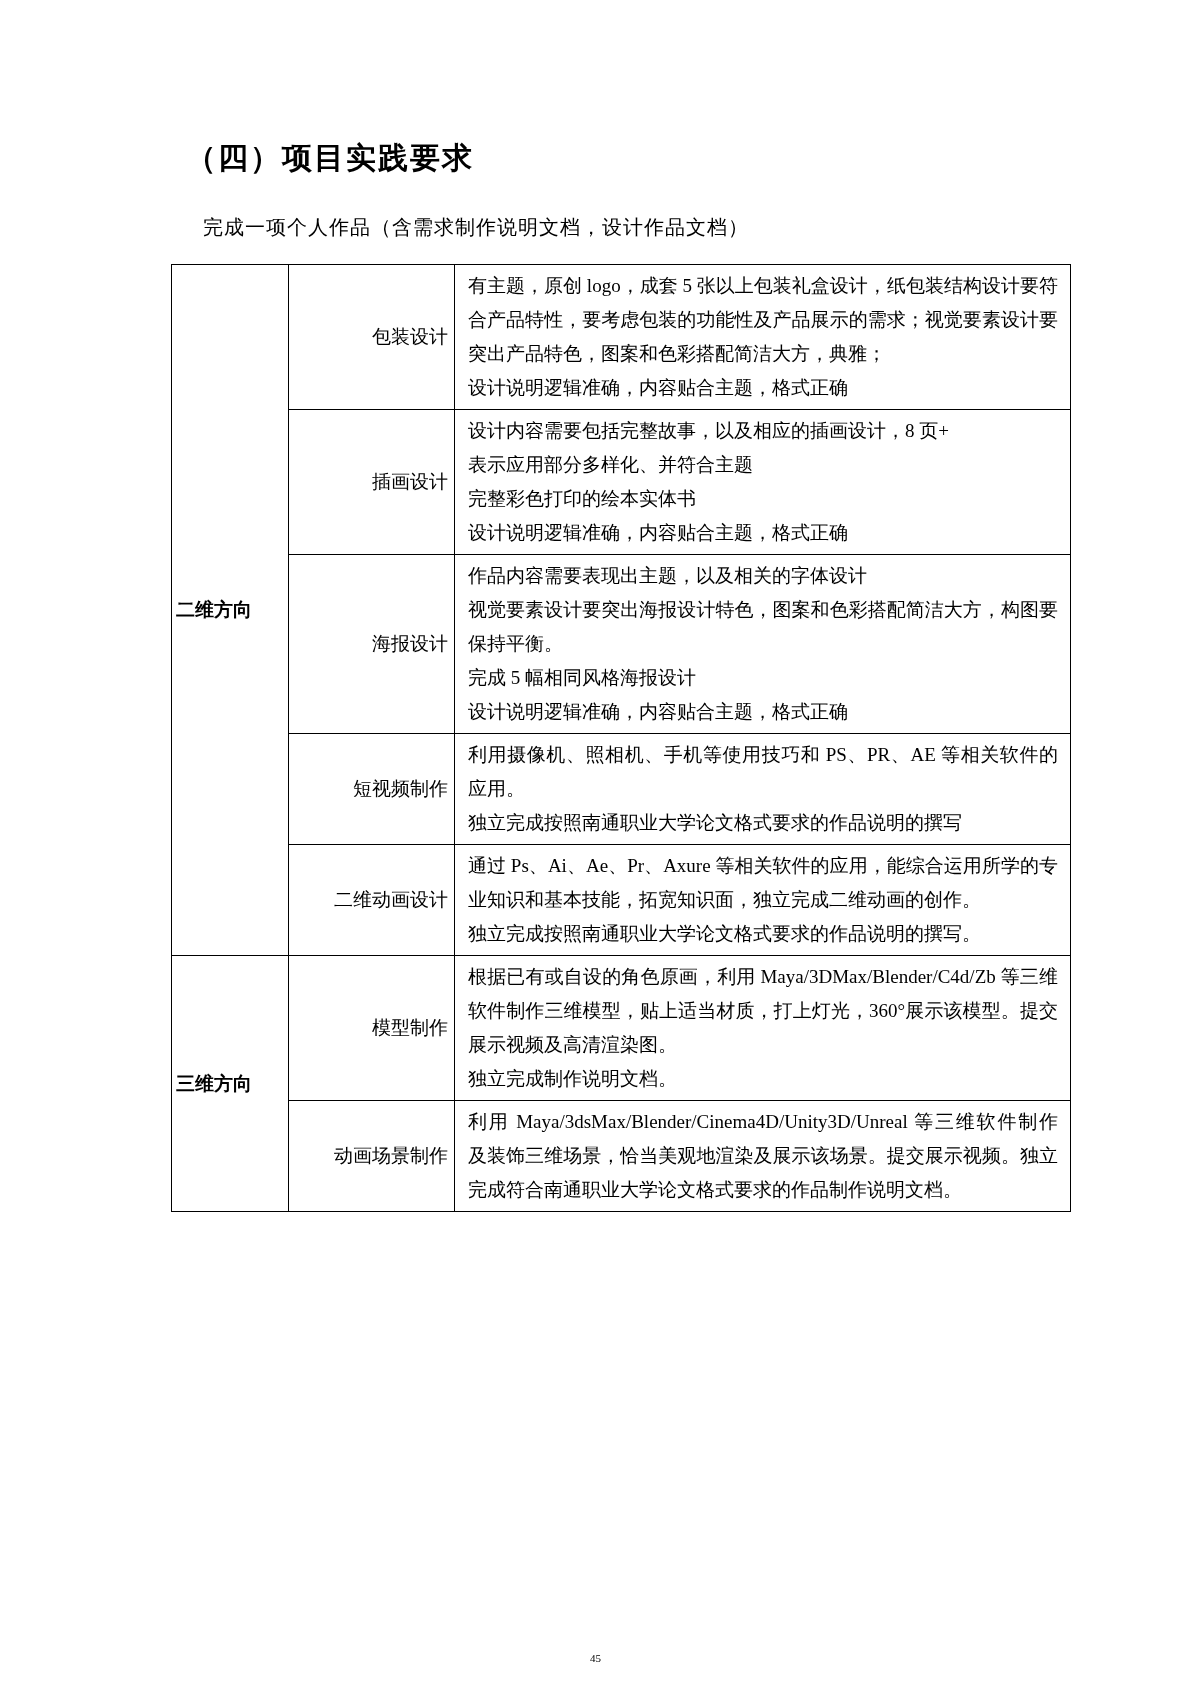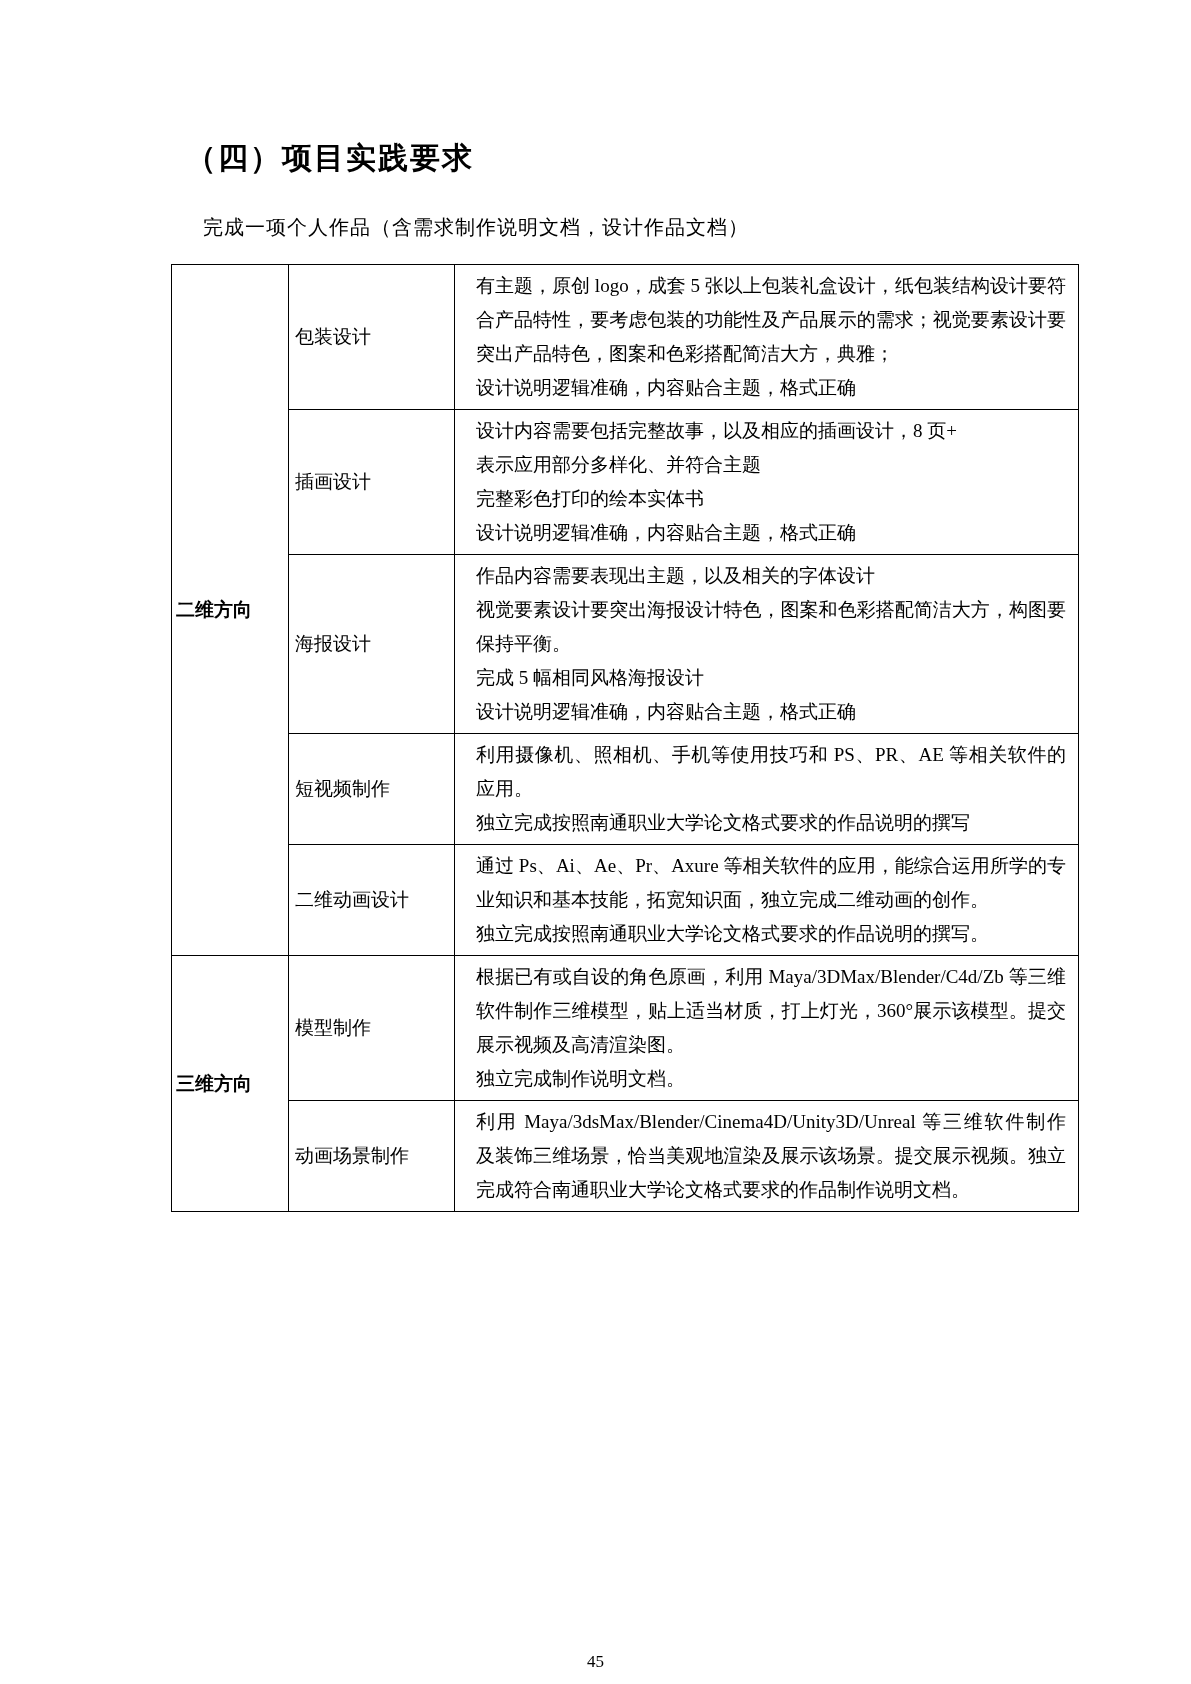--- a/index.html
+++ b/index.html
@@ -52,38 +52,38 @@
     color: #000000;
   }
   td.dir-cell {
     width: 108px;
     font-family: "Liberation Sans", "DejaVu Sans", sans-serif;
     font-weight: bold;
     padding: 2px 4px;
   }
   td.cat-cell {
     width: 153px;
-    text-align: left;
+    text-align: right;
     padding: 2px 6px;
   }
   td.req-cell {
     width: 590px;
-    padding: 4px 12px 4px 21px;
+    padding: 4px 12px 4px 13px;
     text-align: justify;
   }
   .para {
     margin: 0;
   }
   .page-number {
     position: absolute;
     left: 0;
     top: 1652px;
     width: 1191px;
     text-align: center;
-    font-size: 17px;
+    font-size: 11px;
     color: #000000;
   }
 </style>
 </head>
 <body>
 
 <div class="page">
 
   <h1 class="heading">（四）项目实践要求</h1>
 

